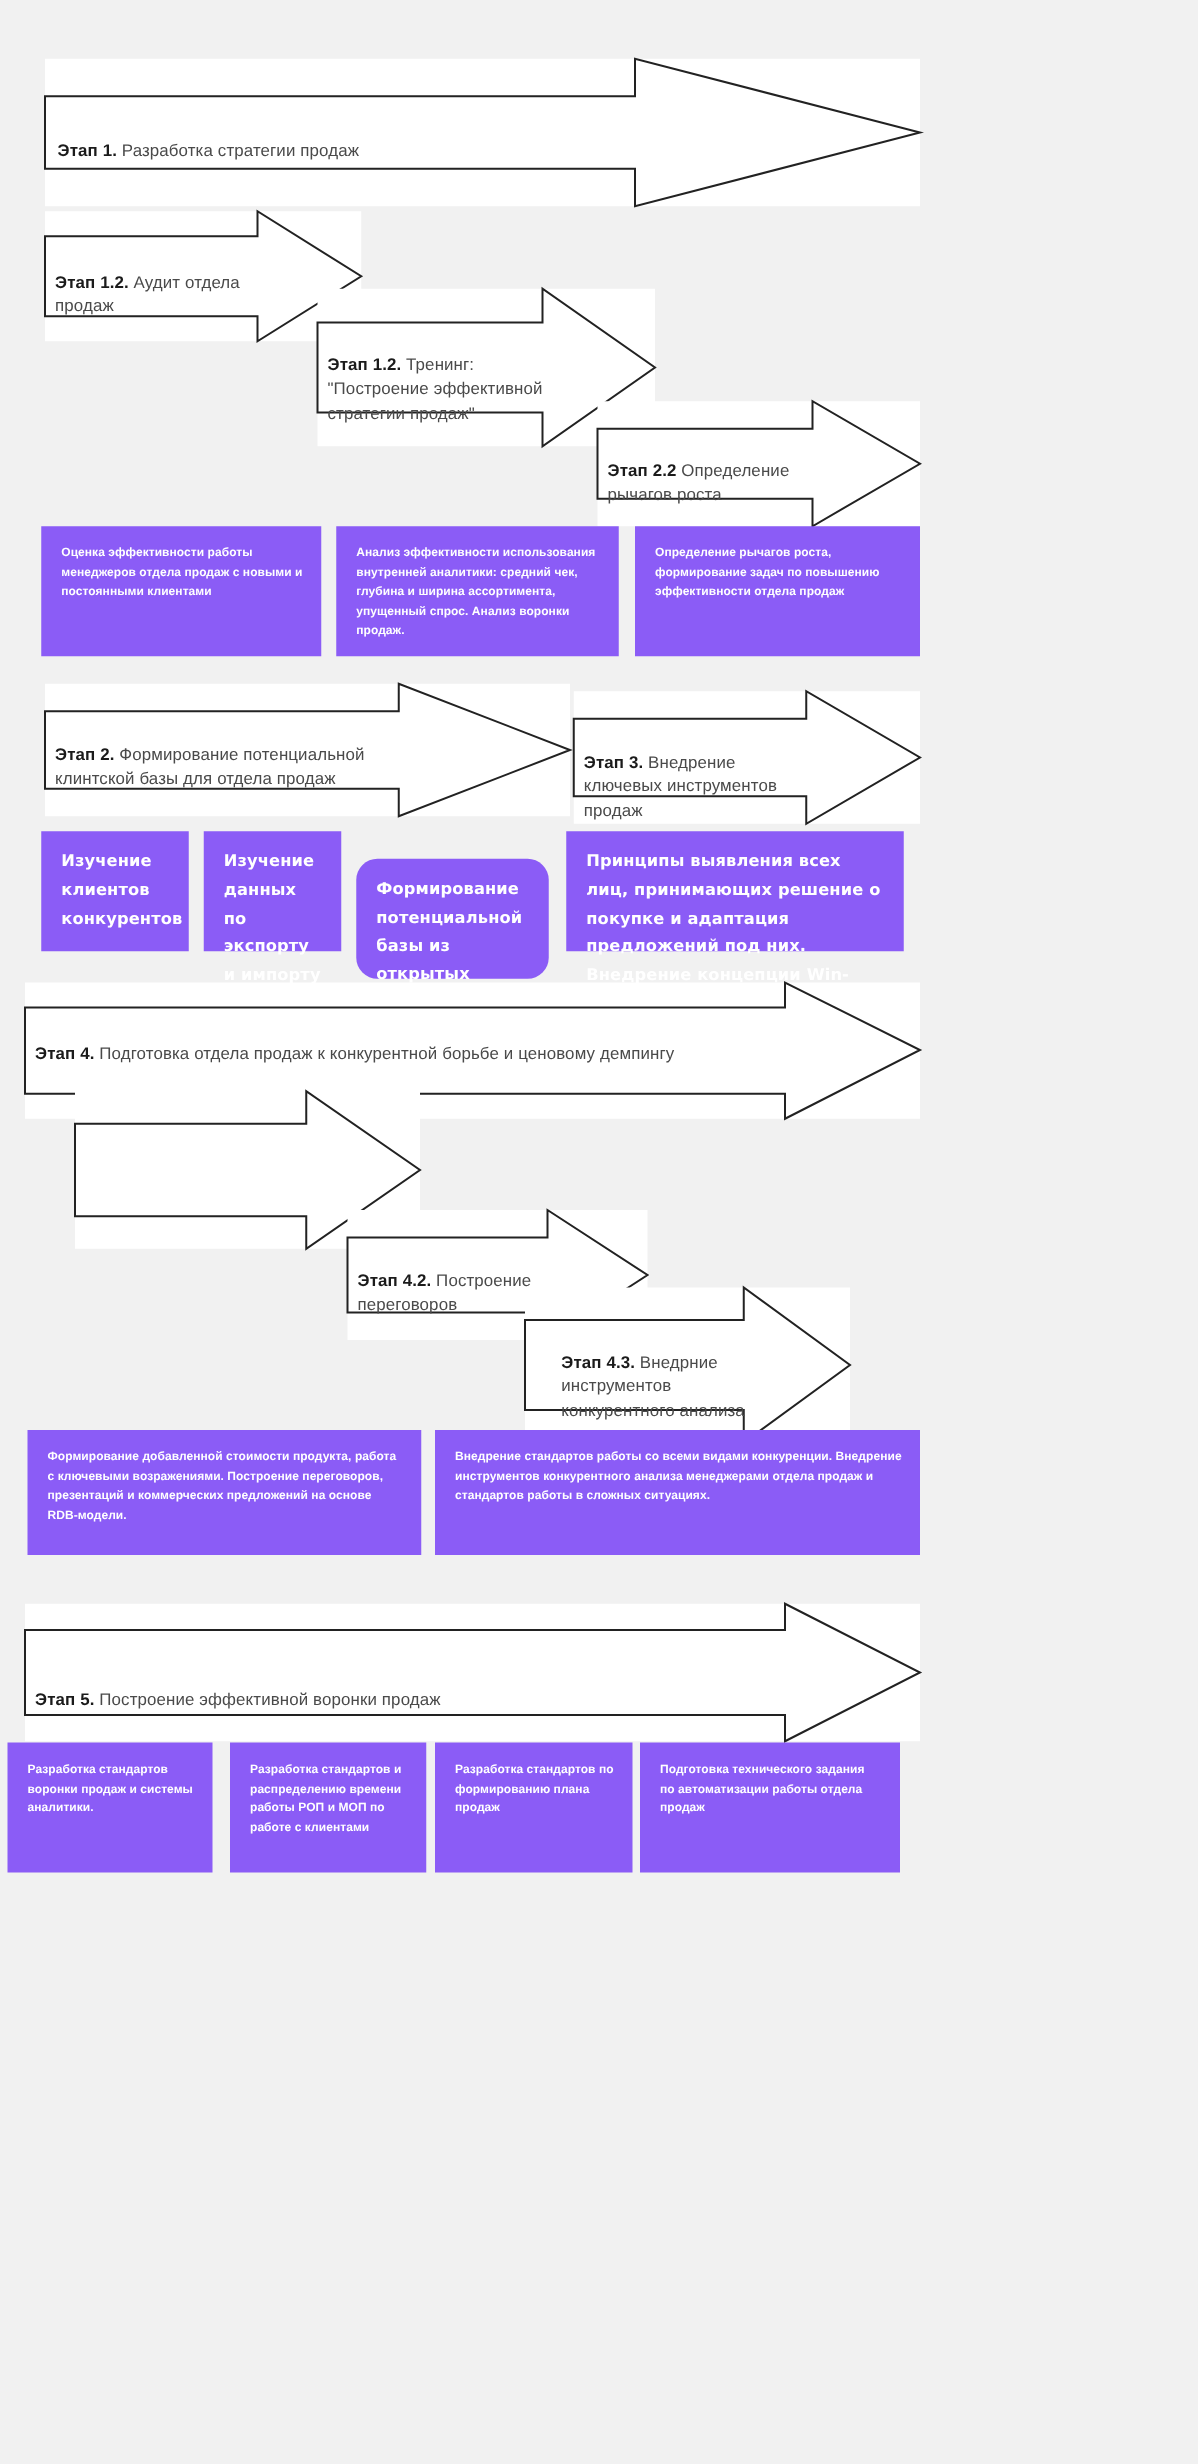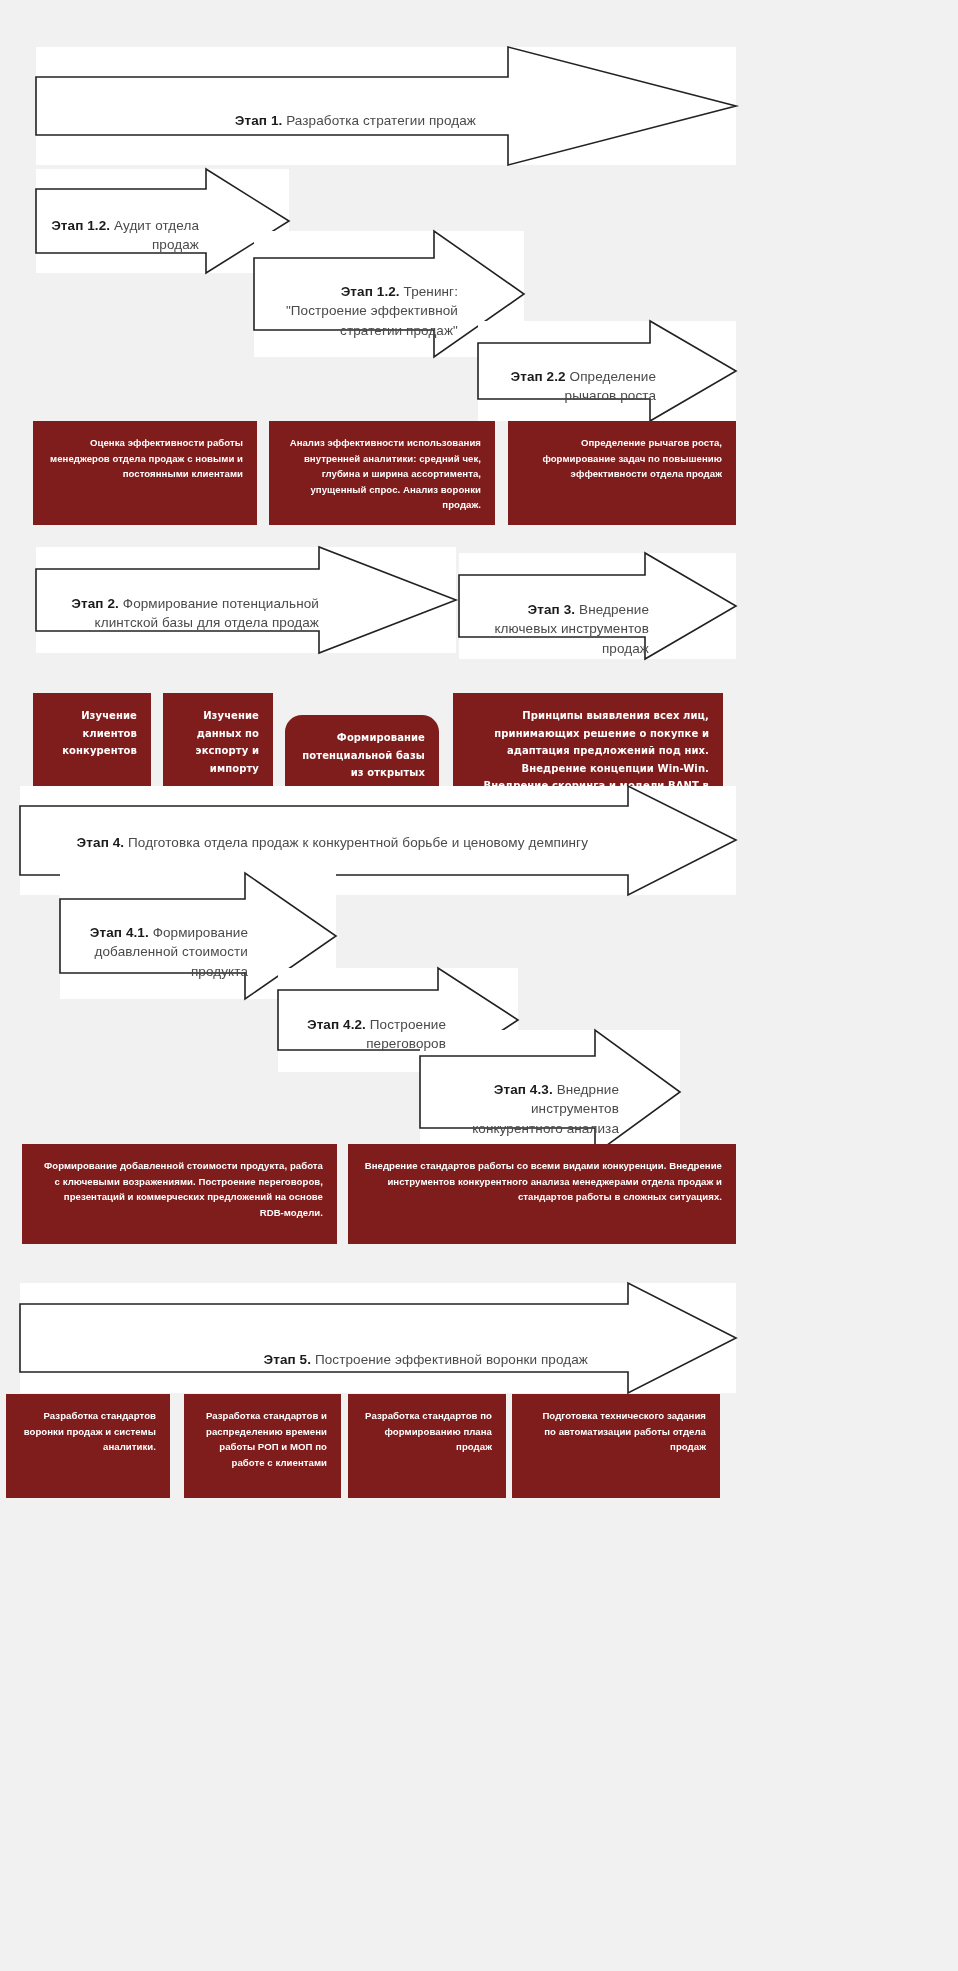--- a/index.html
+++ b/index.html
@@ -4,21 +4,21 @@
 <style>
   html,body{margin:0;padding:0;}
   body{
     width:958px;height:1971px;
     background:#f1f1f1;
     font-family:"Liberation Sans", sans-serif;
     position:relative;
     overflow:hidden;
     -webkit-font-smoothing:antialiased;
   }
-  #stage{position:absolute;left:0;top:0;width:958px;height:1666px;text-align:right;}
+  #stage{position:absolute;left:0;top:0;width:958px;height:1666px;}
 
   
   .arrow{
     position:absolute;
     background:#ffffff;
     box-sizing:border-box;
     color:#3a3a3a;
   }
   .arrow .svgwrap{position:absolute;left:0;top:0;width:100%;height:100%;}
   .arrow svg{display:block;width:100%;height:100%;overflow:visible;}
@@ -29,36 +29,35 @@
     font-size:13.5px;
     line-height:1.45;
     letter-spacing:0.1px;
     white-space:pre-line;
   }
   .arrow .txt b{color:#1b1b1b;font-weight:bold;}
 
   
   .card{
     position:absolute;
-    background:#7f1d1d;
+    background:#8b5cf6;
     color:#ffffff;
     box-sizing:border-box;
     padding:14px 14px 10px 16px;
     font-size:9.6px;
     line-height:1.62;
     font-weight:bold;
     letter-spacing:0.05px;
     white-space:pre-line;
   }
   .card.narrow{
     font-family:"DejaVu Sans", sans-serif;
-    font-size:10px;
+    font-size:13px;
     line-height:1.75;
     letter-spacing:0.1px;
-    margin-top:28px;
   }
   .card.cond{
     font-family:"Liberation Sans Narrow","Liberation Sans", sans-serif;
     transform-origin:left top;
   }
 </style>
 </head>
 <body style="background: rgb(241, 241, 241);">
 
 <div id="stage">
@@ -148,23 +147,20 @@
       <b>Этап 4.</b><span> Подготовка отдела продаж к конкурентной борьбе и ценовому демпингу</span>
     </div>
   </div>
 
   <div class="arrow" style="left:60px;top:873px;width:276px;height:126px;">
     <span class="svgwrap">
       <svg viewBox="0 0 276 126" preserveAspectRatio="none">
         <polygon points="0,26 185,26 185,0 276,63 185,126 185,100 0,100" fill="#ffffff" stroke="#222222" stroke-width="1.6" vector-effect="non-scaling-stroke"></polygon>
       </svg>
     </span>
-    <div class="txt" style="left:8px;top:30px;width:180px;">
-      <b>Этап 4.1.</b><span> Формирование добавленной стоимости продукта</span>
-    </div>
   </div>
 
   <div class="arrow" style="left:278px;top:968px;width:240px;height:104px;">
     <span class="svgwrap">
       <svg viewBox="0 0 240 104" preserveAspectRatio="none">
         <polygon points="0,22 160,22 160,0 240,52 160,104 160,82 0,82" fill="#ffffff" stroke="#222222" stroke-width="1.6" vector-effect="non-scaling-stroke"></polygon>
       </svg>
     </span>
     <div class="txt" style="left:8px;top:27px;width:160px;">
       <b>Этап 4.2.</b><span> Построение переговоров</span>

